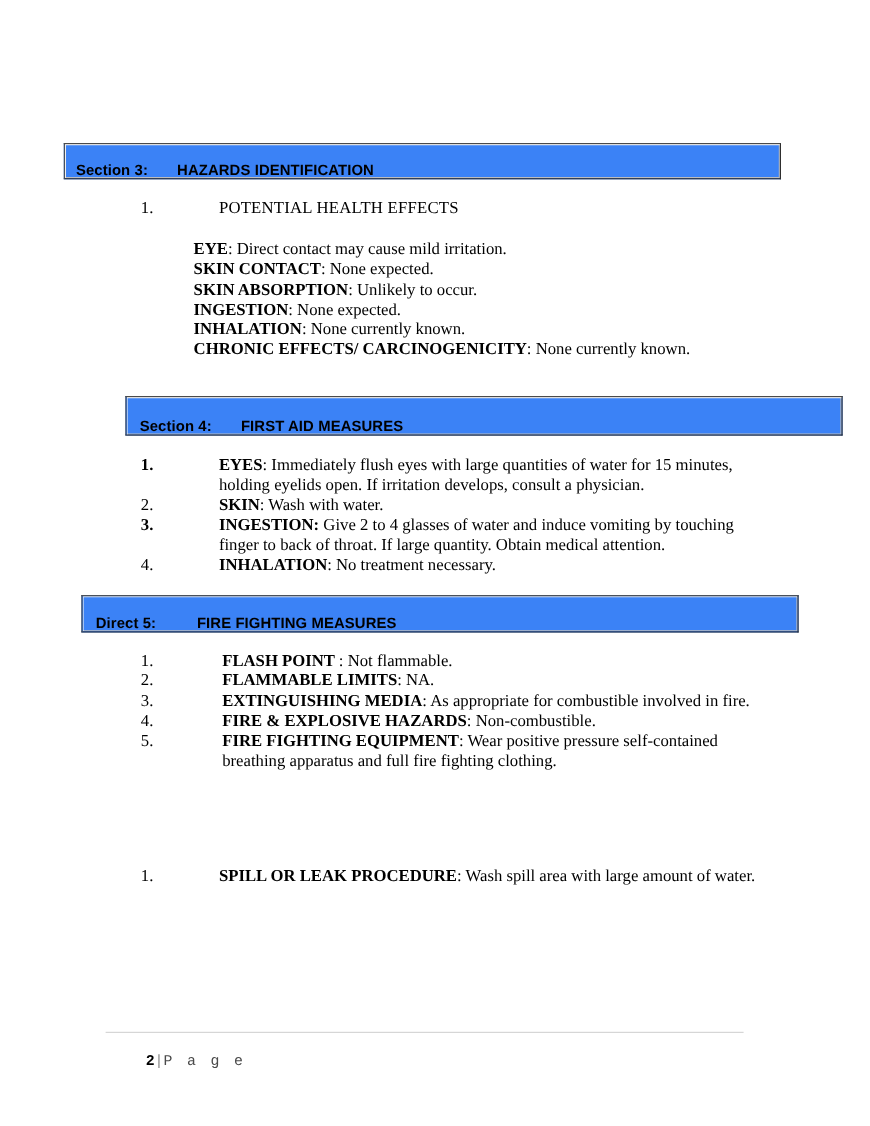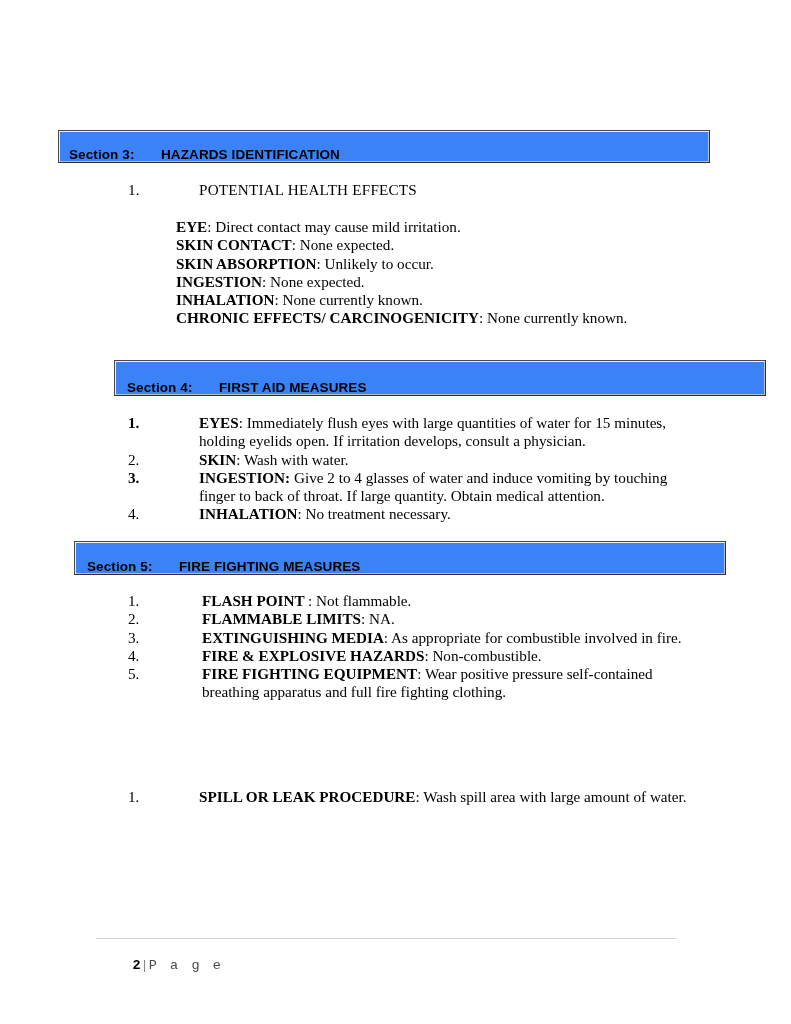--- a/index.html
+++ b/index.html
@@ -187,21 +187,21 @@
       <span class="num b">3.</span>
       <span class="body-text"><b>INGESTION:</b><span> Give 2 to 4 glasses of water and induce vomiting by touching finger to back of throat. If large quantity. Obtain medical attention.</span></span>
     </div>
     <div class="numbered-line">
       <span class="num">4.</span>
       <span class="body-text"><b>INHALATION</b><span>:  No treatment necessary.</span></span>
     </div>
   </div>
 
   <div class="section-bar" id="bar5">
-    <span class="sec-num">Section 5:</span>
+    <span class="sec-num">Direct 5:</span>
     <span class="sec-title">FIRE FIGHTING MEASURES</span>
   </div>
 
   <div class="block" id="s5-list">
     <div class="numbered-line">
       <span class="num">1.</span>
       <span class="body-text"><b>FLASH POINT </b><span>: Not flammable.</span></span>
     </div>
     <div class="numbered-line">
       <span class="num">2.</span>

